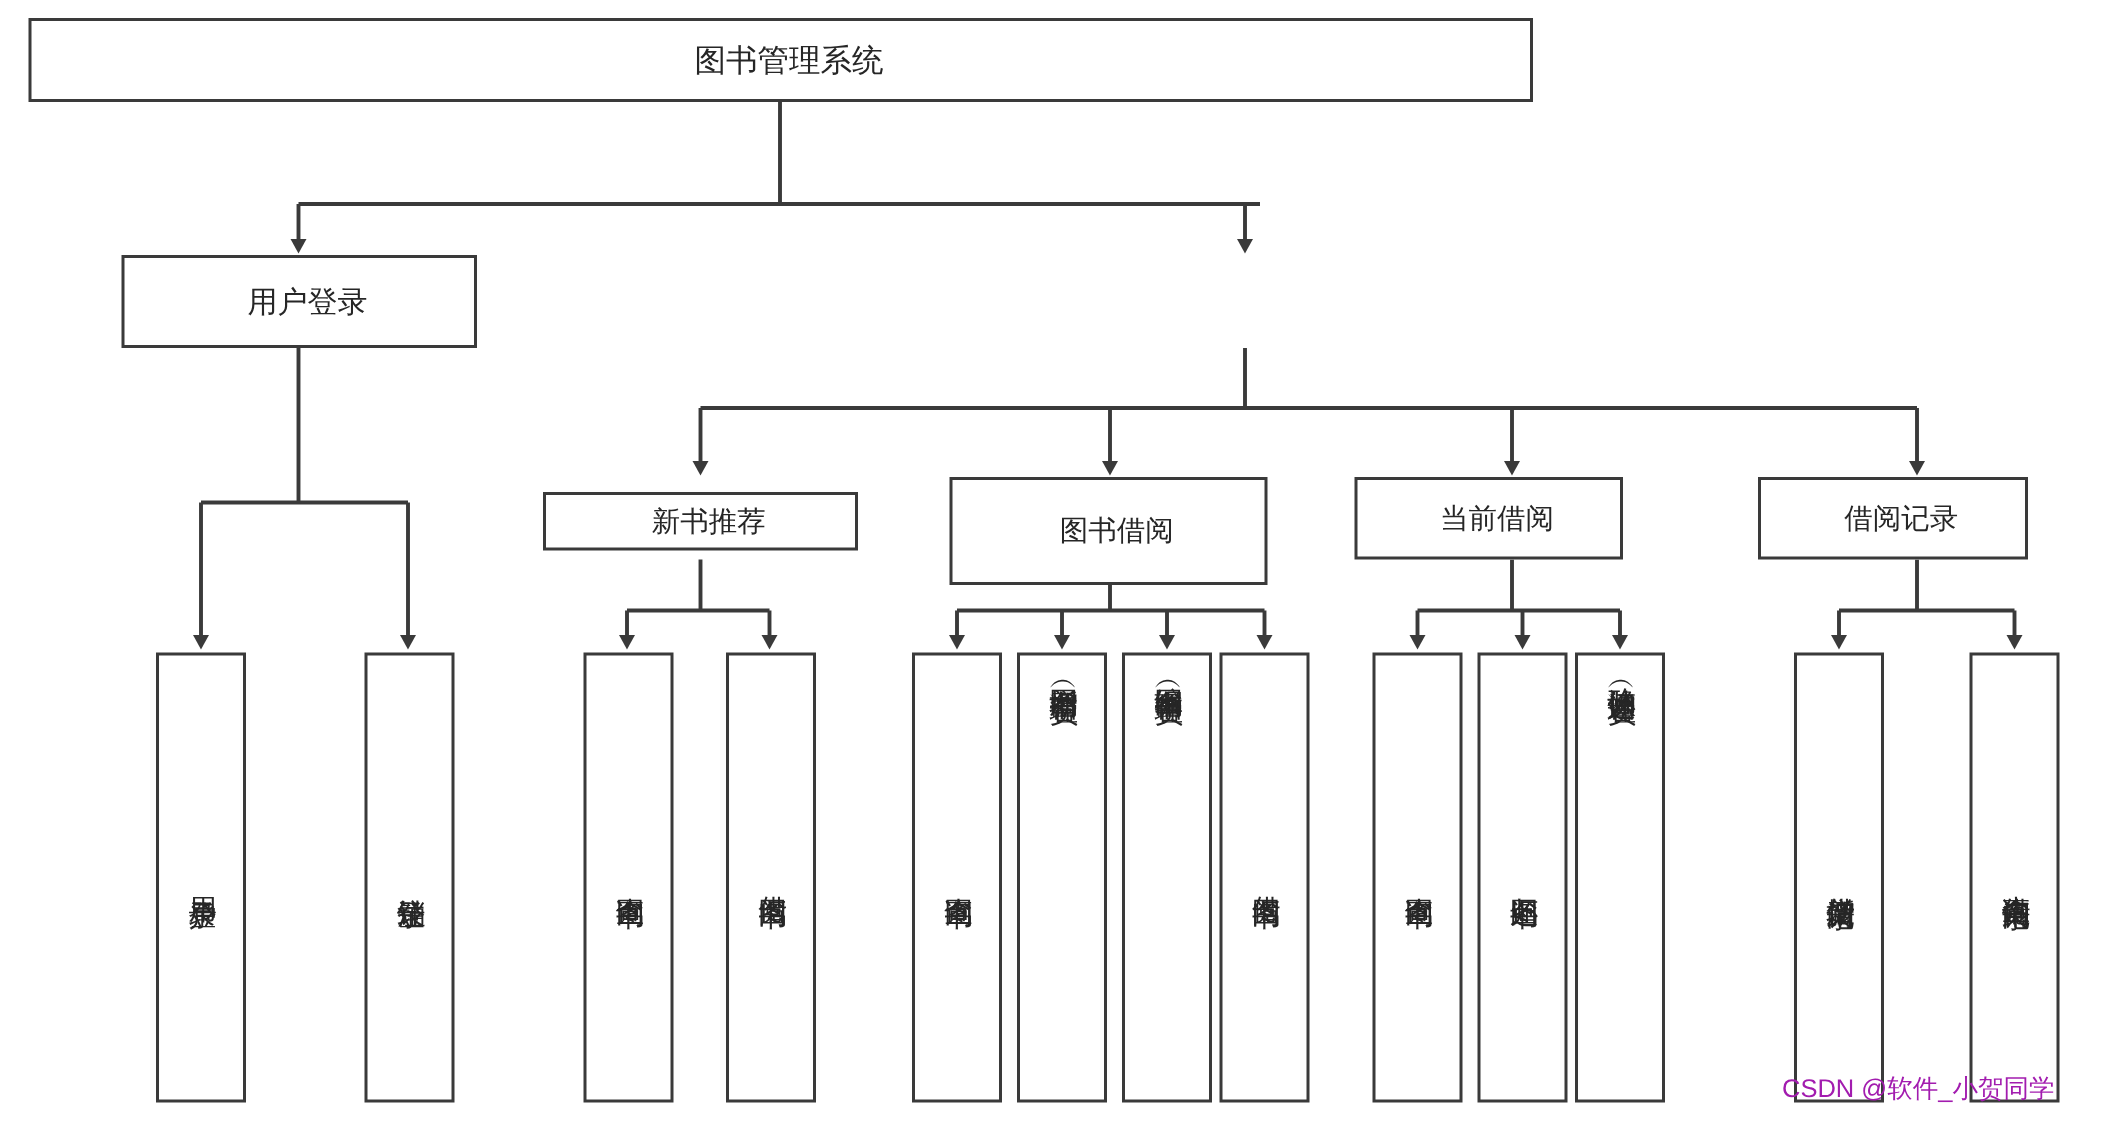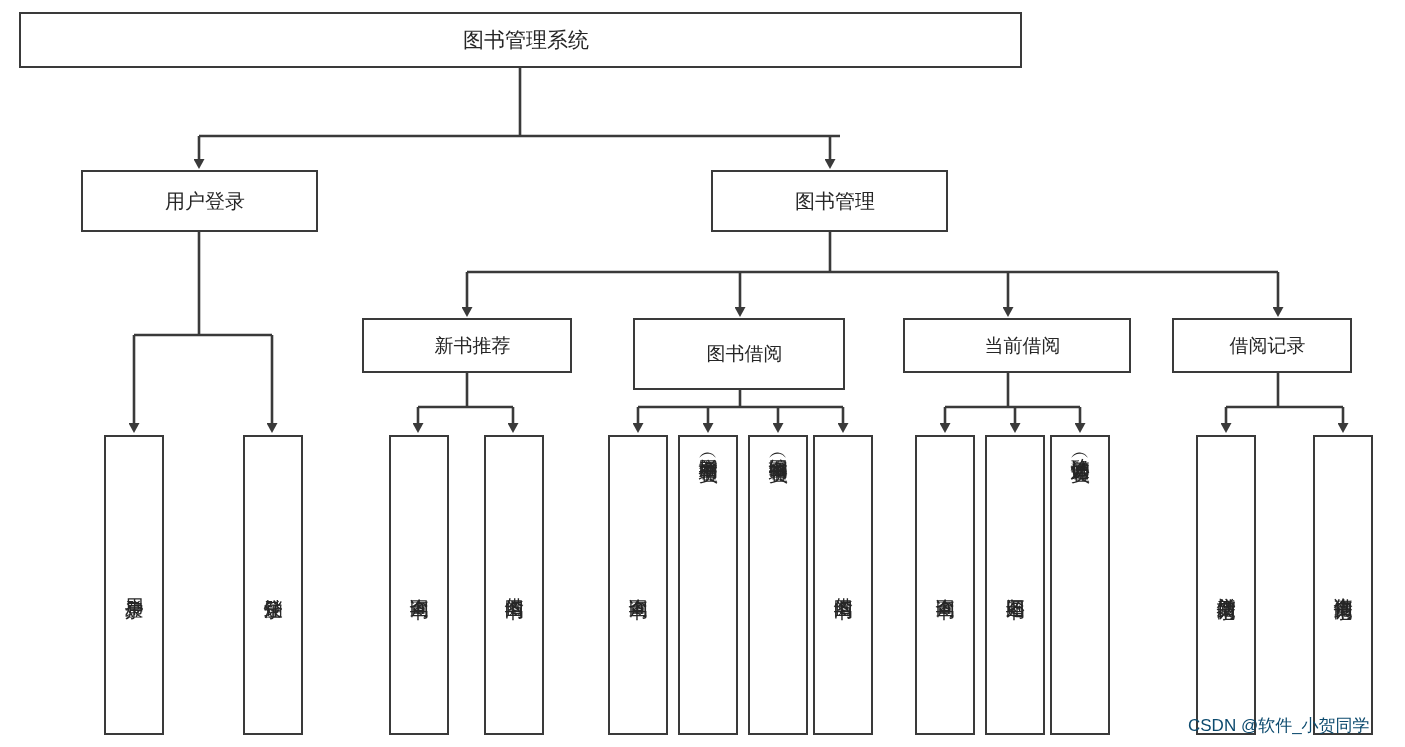--- a/index.html
+++ b/index.html
@@ -64,21 +64,21 @@
     line-height: 1.18;
     letter-spacing: 1px;
     white-space: nowrap;
     padding: 6px 0;
   }
   #watermark {
     position: absolute;
     left: 1188px;
     top: 714px;
     font-size: 17px;
-    color: #0c4a6e;
+    color: #a21caf;
     white-space: nowrap;
     z-index: 3;
   }
 </style>
 </head>
 <body>
 
 <div id="canvas">
 
   <svg id="wires" viewBox="0 0 1405 747" xmlns="http://www.w3.org/2000/svg">
@@ -131,31 +131,28 @@
     </g>
   </svg>
 
   <div class="node root" style="left:19px;top:12px;width:1003px;height:56px;">
     <span>图书管理系统</span>
   </div>
 
   <div class="node level1" style="left:81px;top:170px;width:237px;height:62px;">
     <span>用户登录</span>
   </div>
-  <div class="node level1" style="left:711px;top:170px;width:237px;height:62px;">
-    <span>图书管理</span>
-  </div>
-
-  <div class="node level2" style="left:362px;top:318px;width:210px;height:55px;justify-content:center;">
+
+  <div class="node level2" style="left:362px;top:328px;width:210px;height:39px;justify-content:center;">
     <span>新书推荐</span>
   </div>
   <div class="node level2" style="left:633px;top:318px;width:212px;height:72px;">
     <span>图书借阅</span>
   </div>
-  <div class="node level2" style="left:903px;top:318px;width:228px;height:55px;">
+  <div class="node level2" style="left:903px;top:318px;width:179px;height:55px;">
     <span>当前借阅</span>
   </div>
   <div class="node level2" style="left:1172px;top:318px;width:180px;height:55px;">
     <span>借阅记录</span>
   </div>
 
   <div class="leaf mid" style="left:104px;top:435px;width:60px;height:300px;">
     <span class="leaf-text">用户登录</span>
   </div>
   <div class="leaf mid" style="left:243px;top:435px;width:60px;height:300px;">

